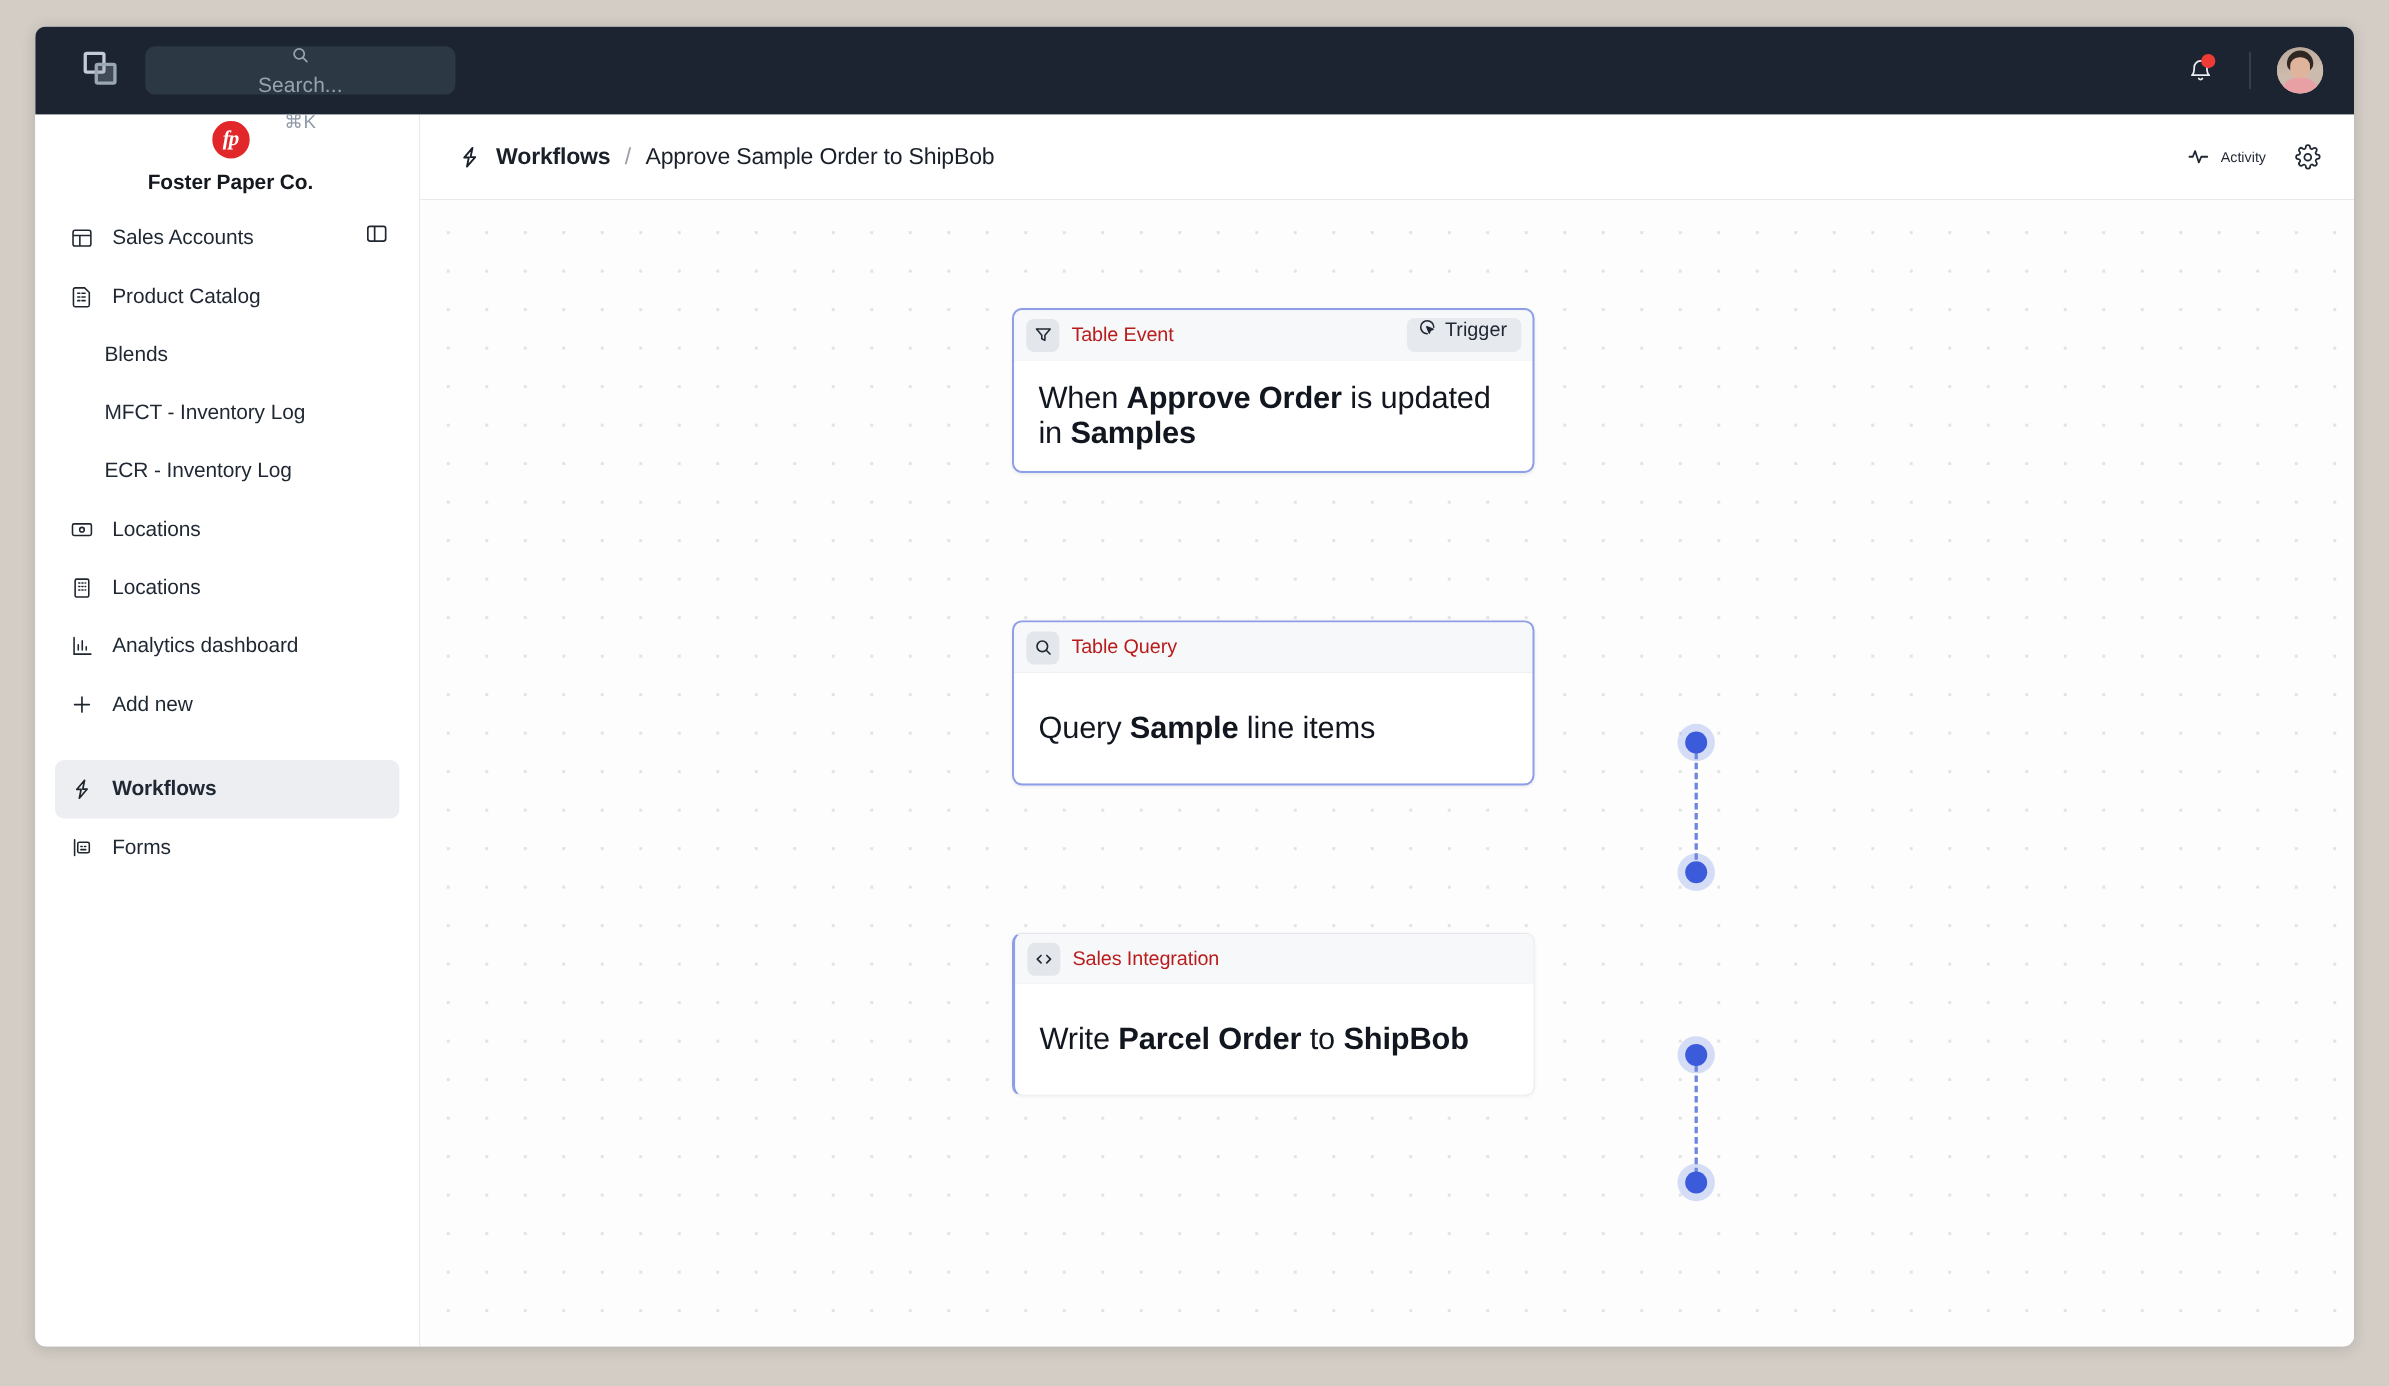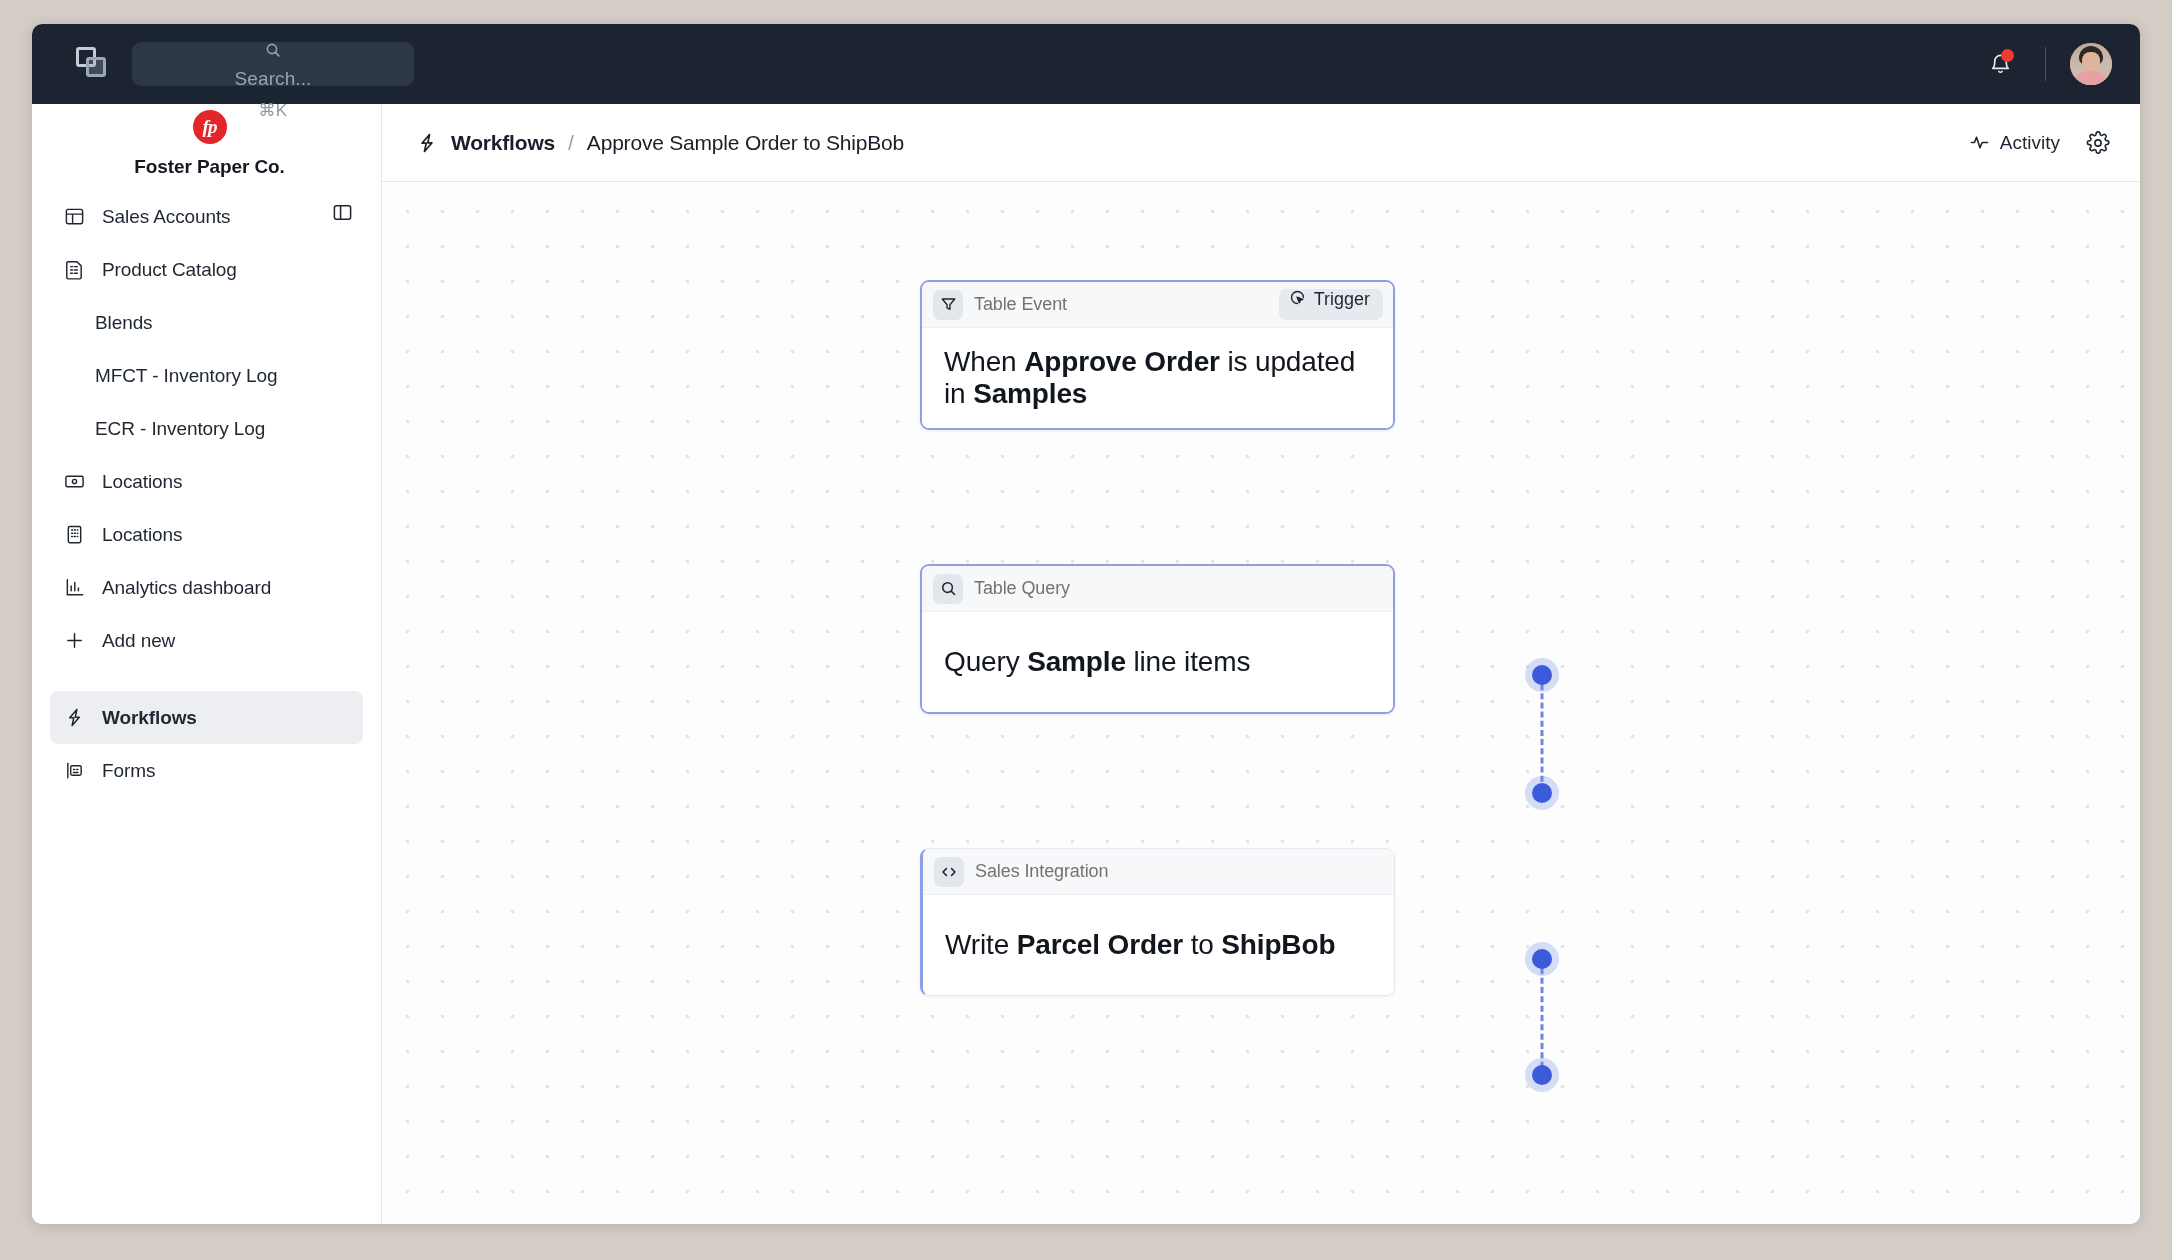--- a/index.html
+++ b/index.html
@@ -209,21 +209,21 @@
   #bc-bolt { margin-right: 13px; display:block; }
   #bc-root {
     font-size: 21px; color: #1a202a; font-weight: 600; letter-spacing: -.2px;
   }
   #bc-slash { font-size: 21px; color: #9aa0a8; margin: 0 13px; }
   #bc-current {
     font-size: 21px; color: #1a202a; font-weight: 400; letter-spacing: -.2px;
   }
   #header-right { margin-left: auto; display: flex; align-items: center; gap: 26px; }
   #activity-btn { display: flex; align-items: center; gap: 10px; }
-  #activity-label { font-size: 19px; color: #1f2733; }
+  #activity-label { font-size: 13px; color: #1f2733; }
 
   
   #canvas {
     flex: 1 1 auto;
     position: relative;
     overflow: hidden;
     background-color: #fdfdfd;
     background-image: radial-gradient(circle, #e3e3e3 1.7px, transparent 1.8px);
     background-size: 35px 35px;
     background-position: 8px 12px;
@@ -254,21 +254,21 @@
     border-radius: 7px 7px 0 0;
     border-bottom: 1px solid #edeff2;
   }
   .wf-head-ico {
     width: 30px; height: 30px;
     border-radius: 7px;
     background: #e3e6eb;
     display: flex; align-items: center; justify-content: center;
     flex: 0 0 30px;
   }
-  .wf-head-title { font-size: 18px; color: #737373; letter-spacing: -.1px; }
+  .wf-head-title { font-size: 18px; color: #b91c1c; letter-spacing: -.1px; }
   .wf-badge {
     margin-left: auto;
     height: 31px;
     background: #e6e9ee;
     border-radius: 7px;
     display: flex; align-items: flex-start;
     gap: 8px;
     padding: 0 13px 0 10px;
   }
   .wf-badge-label { font-size: 18px; color: #1f2733; }

